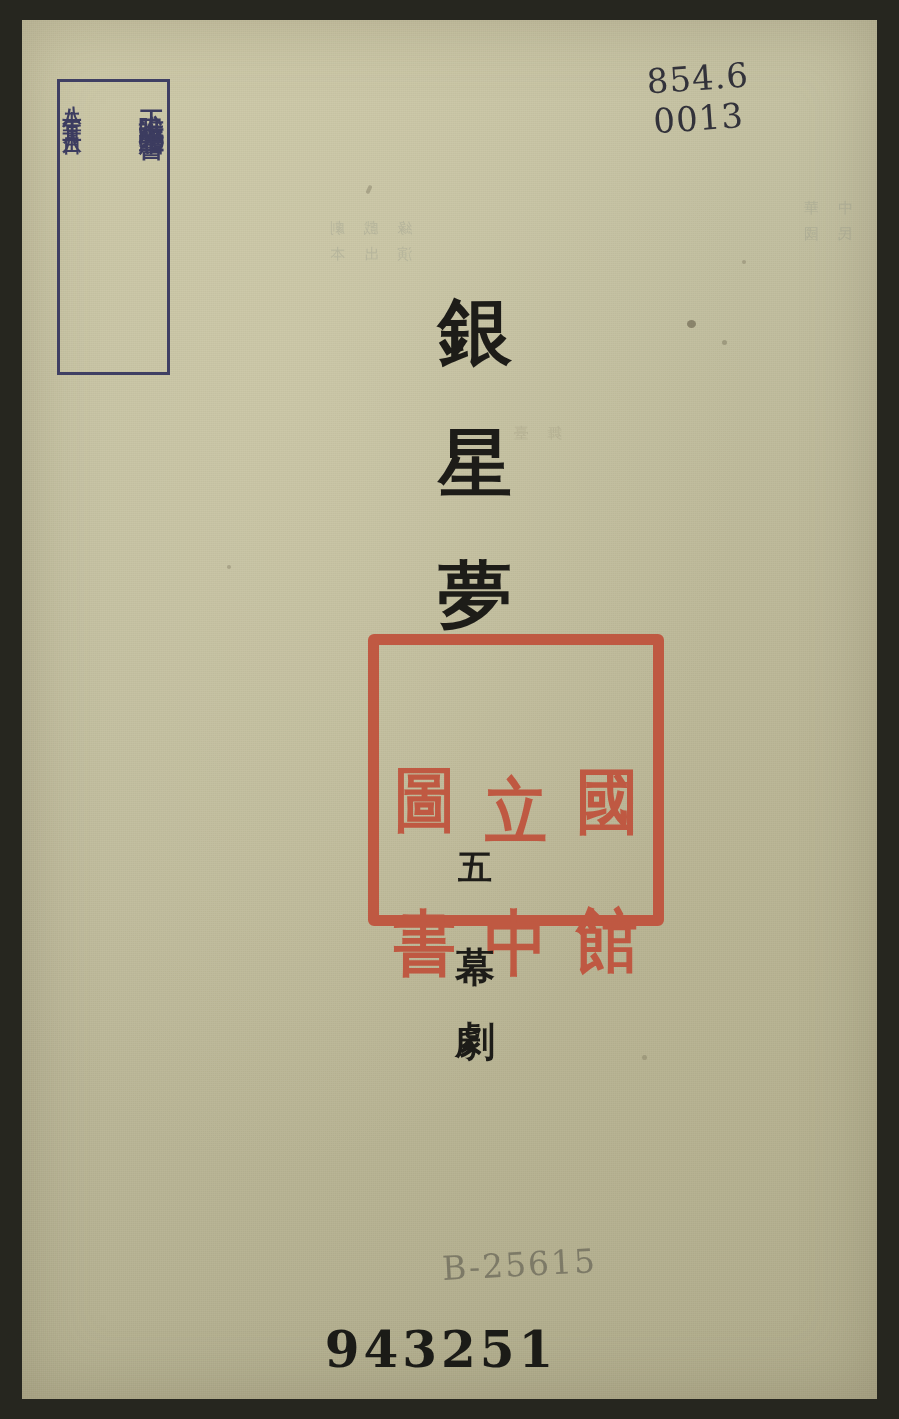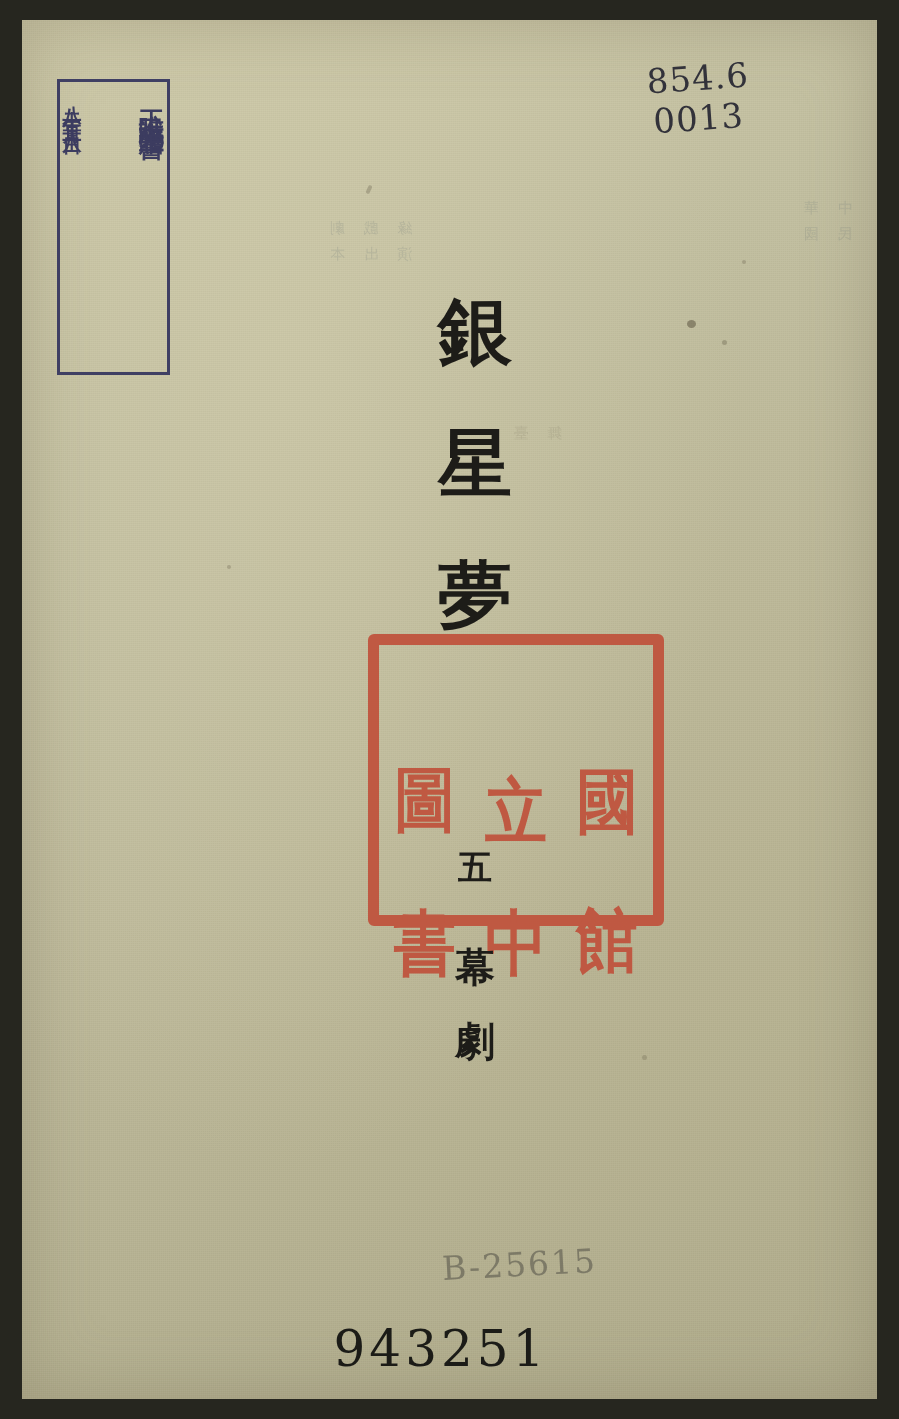--- a/index.html
+++ b/index.html
@@ -200,21 +200,21 @@
   .accession {
     position: absolute;
     left: 0;
     top: 1320px;
     width: 882px;
     text-align: center;
     color: #1b1b17;
     font-family: "DejaVu Serif", serif;
     font-size: 50px;
     letter-spacing: 4px;
-    font-weight: 400;
+    font-weight: 700;
   }
 
   
   .speck { position: absolute; border-radius: 50%; background: rgba(70,62,45,0.45); pointer-events: none; }
 </style>
 </head>
 <body>
 
 <div class="page">
   <div class="scan-border"></div>

